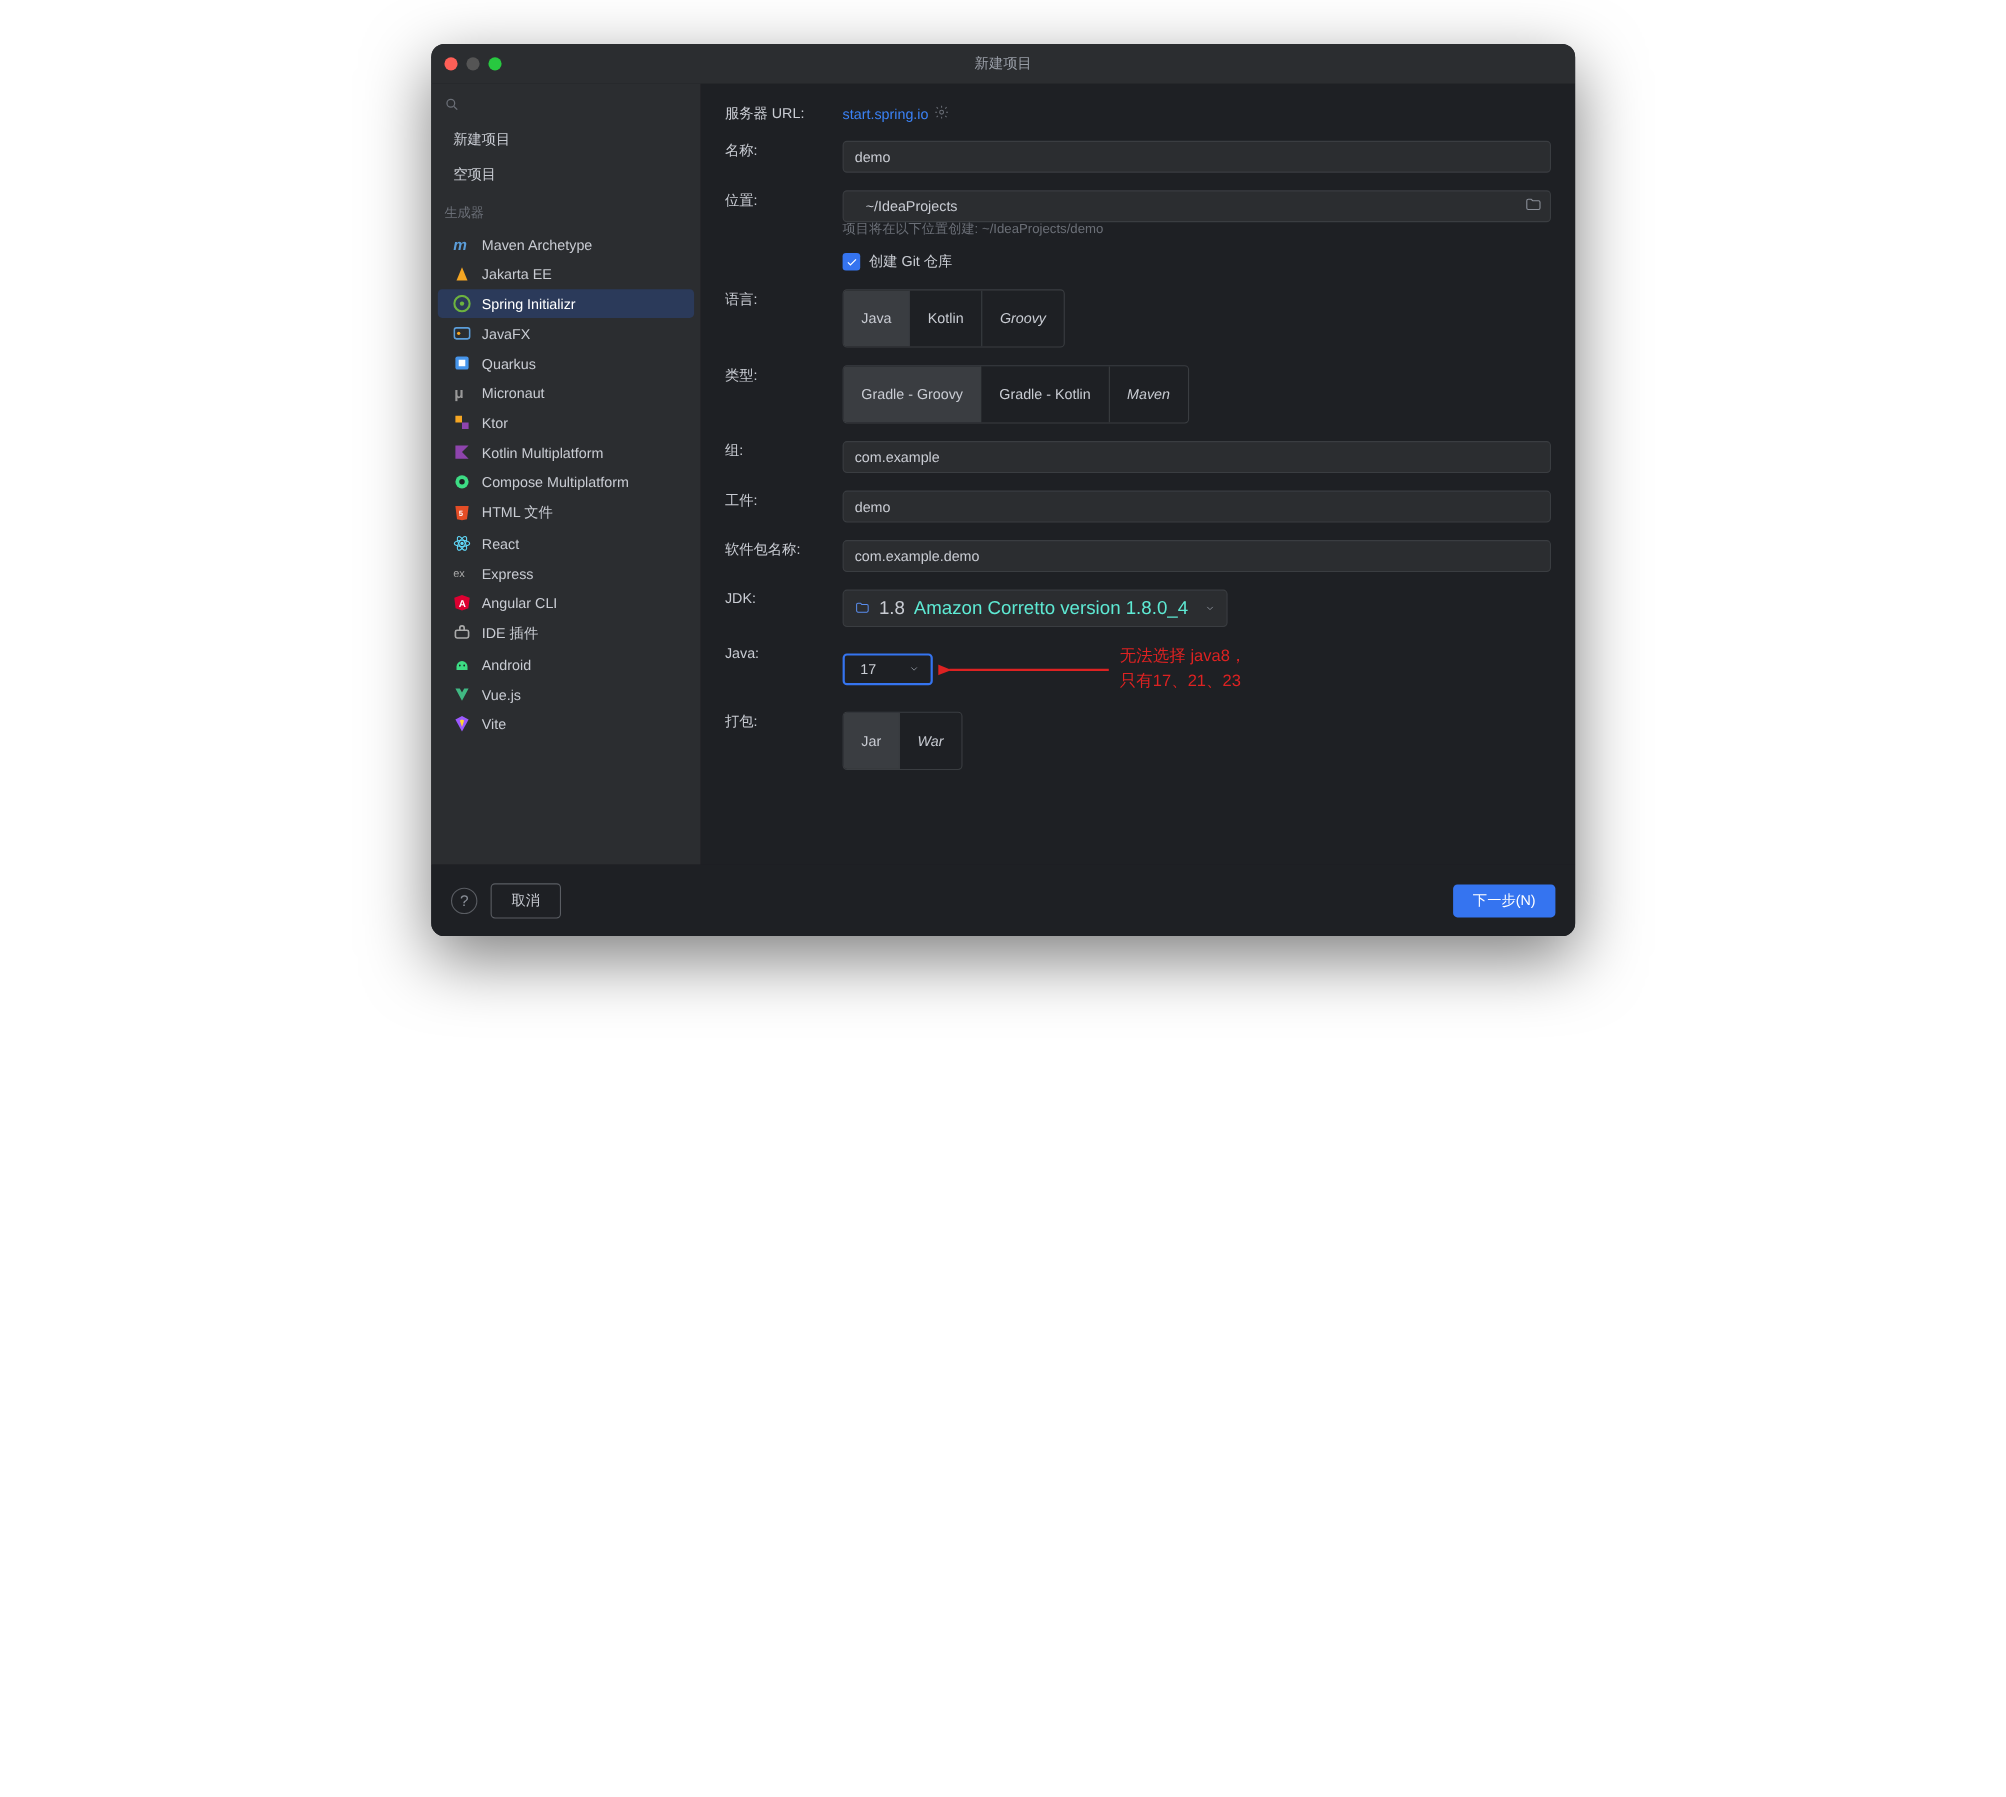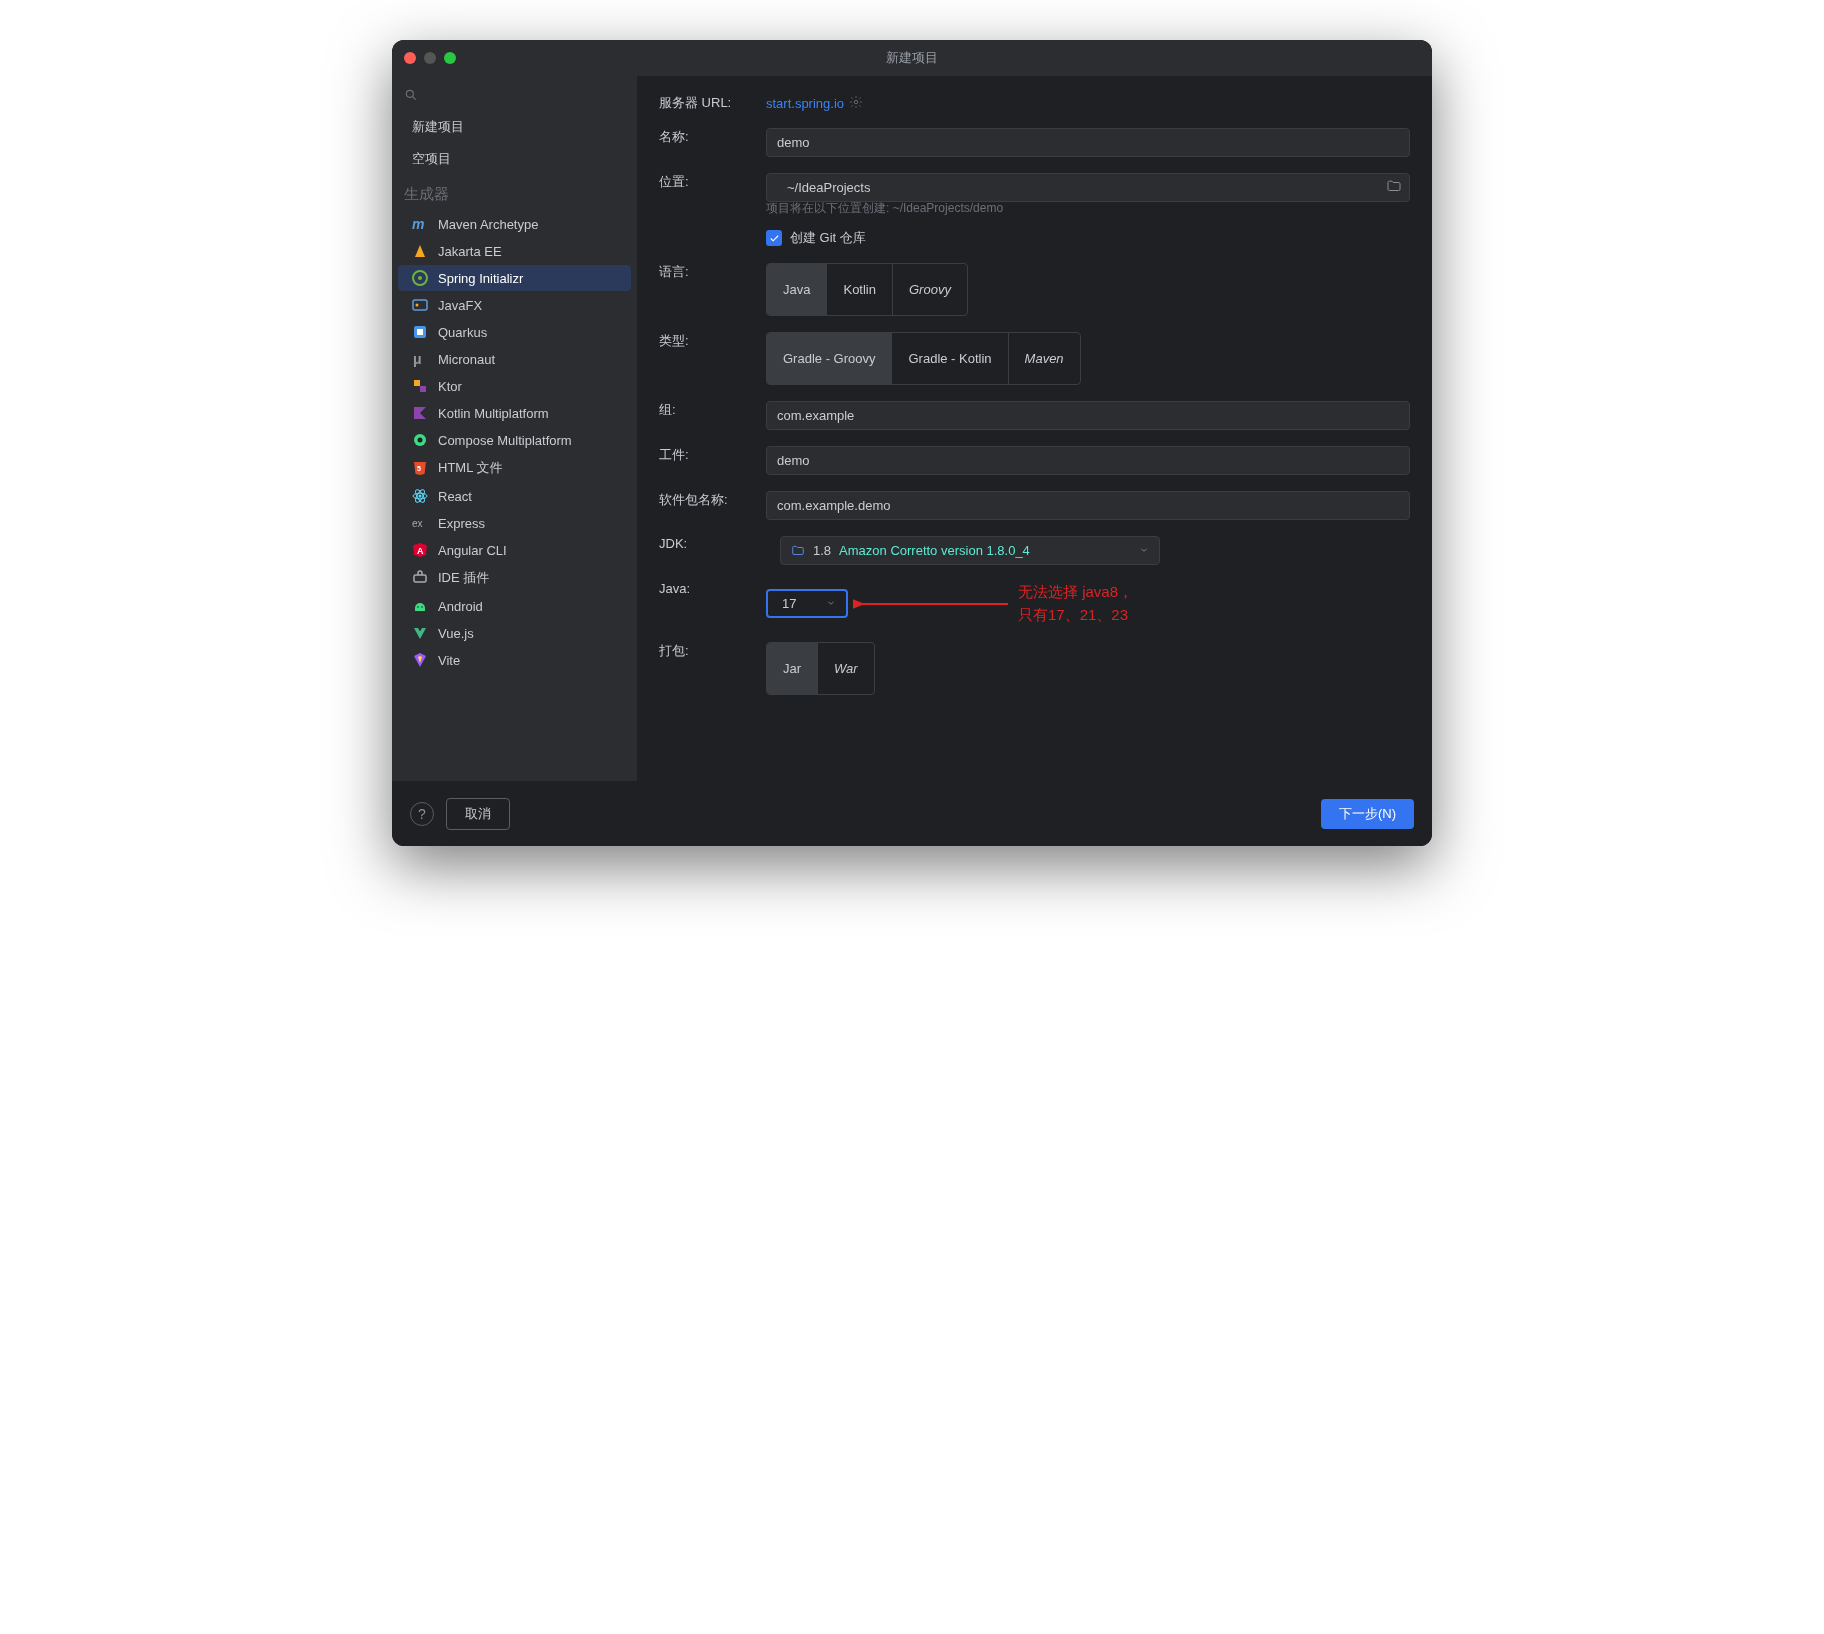--- a/index.html
+++ b/index.html
@@ -54,21 +54,21 @@
   }
   .search-icon svg { width: 14px; height: 14px; fill:none; stroke:#6b6f77; stroke-width:2;}
   .side-item {
     padding: 7px 14px 7px 20px;
     color: #c9ccd3;
     font-size: 13px;
     cursor: default;
   }
   .side-section-header {
     padding: 10px 14px 6px 12px;
-    color: #6b6f77; font-size: 15px;
+    color: #6b6f77; font-size: 12px;
   }
   .gen-item {
     padding: 5px 10px 5px 14px;
     display:flex; align-items:center; gap:10px;
     color:#c9ccd3; font-size:13px;
     cursor:pointer;
     border-radius:4px;
     margin: 1px 6px;
   }
   .gen-item.selected {
@@ -123,23 +123,22 @@
   }
   .seg-btn {
     padding:18px 16px; font-size:13px; color:#c9ccd3; cursor:pointer;
     border-right:1px solid #3a3d41;
   }
   .seg-btn:last-child{border-right:none;font-style:italic;}
   .seg-btn.selected { background:#3a3d41; }
   .jdk-select {
     display:inline-flex; align-items:center; gap:8px;
     background:#2b2d30; border:1px solid #3a3d41; border-radius:4px;
-    padding:6px 10px; font-size:13px; color:#8a8f98; width:380px;
+    padding:6px 10px; font-size:17px; color:#8a8f98; width:350px;
     justify-content:space-between;
-    margin-left:14px;
   }
   .jdk-select .left{display:flex;align-items:center;gap:8px;overflow:hidden;}
   .jdk-select .left span.ver{color:#c9ccd3;}
   .jdk-select .left span.desc{color:#5eead4; white-space:nowrap; overflow:hidden; text-overflow:ellipsis;}
   .chevron svg{width:10px;height:10px;stroke:#8a8f98;stroke-width:2;fill:none;}
   .java-select {
     display:inline-flex; align-items:center; justify-content:space-between;
     border:2px solid #3574f0; border-radius:4px;
     padding:5px 10px 5px 14px; font-size:13px; color:#c9ccd3;
     width:82px; cursor:pointer;

